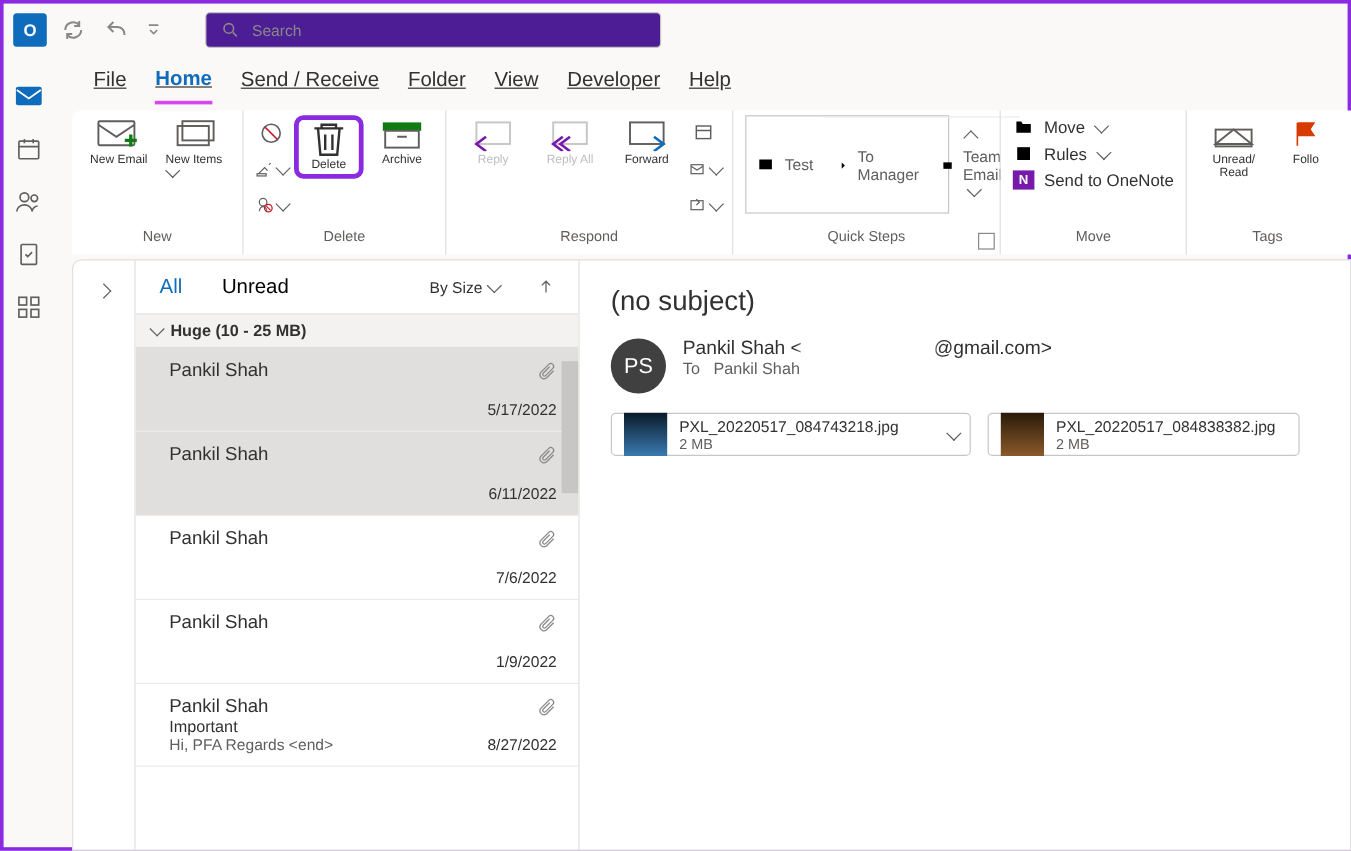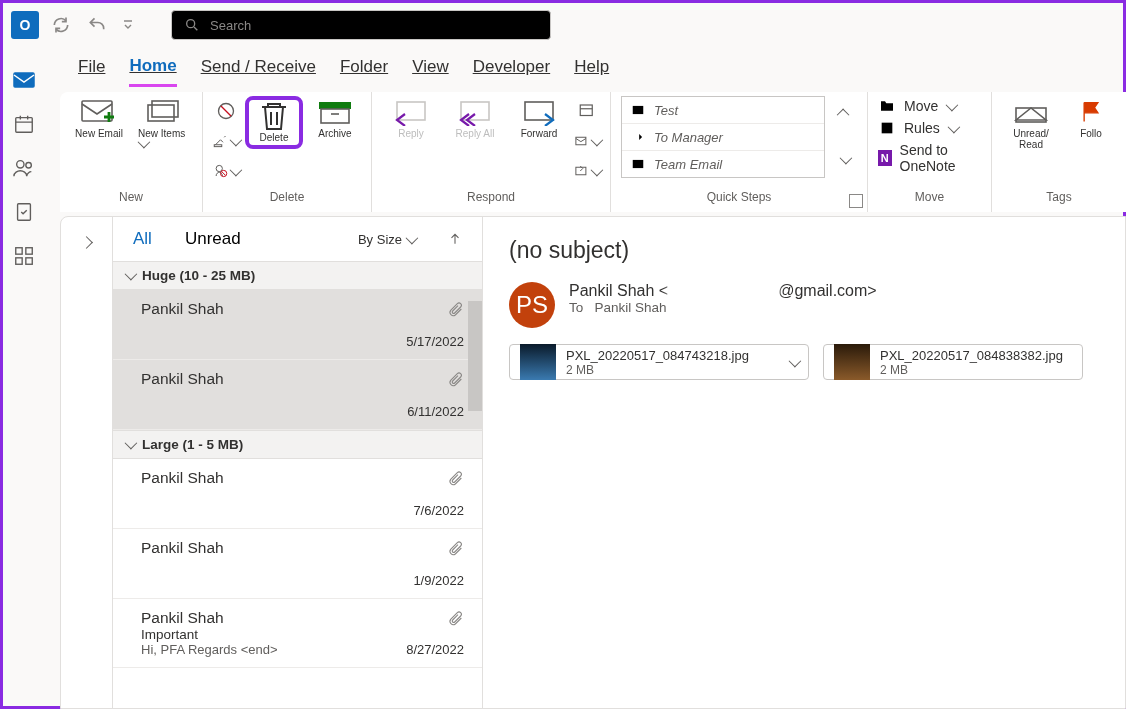--- a/index.html
+++ b/index.html
@@ -20,21 +20,21 @@
     width:28px; height:28px; background:#0f6cbd; display:flex;
     align-items:center; justify-content:center; border-radius:3px;
   }
   .app-badge span { color:#fff; font-weight:bold; font-size:14px; }
   .qat-icon { width:20px; height:20px; fill:#8a8886; stroke:#8a8886;}
   .qat-btn { padding:4px; cursor:pointer; display:flex; align-items:center;}
   .search {
     display:flex; align-items:center; gap:10px;
     border:1px solid #c8c6c4; border-radius:4px;
     height:30px; width:380px; padding:0 12px; color:#8a8886;
-    background:#000000;
+    background:#4c1d95;
   }
 
   
   .leftrail {
     position:absolute; left:0; top:46px; width:48px; bottom:0;
     display:flex; flex-direction:column; align-items:center; gap:20px;
     padding-top:22px;
   }
   .rail-btn { width:24px; height:24px; cursor:pointer; display:flex;
     align-items:center; justify-content:center;}
@@ -74,22 +74,22 @@
     align-items:center; justify-content:center;}
   .bigbtn svg, .smbtn svg { fill:none; stroke:#605e5c; stroke-width:1.6;}
   .bigbtn.dim, .bigbtn.dim svg { color:#bdbdbd; stroke:#c8c6c4;}
   .smcol { display:flex; flex-direction:column; gap:8px; padding-top:4px;}
   .smbtn { width:26px; height:22px; cursor:pointer; display:flex;
     align-items:center; justify-content:center;}
   .delete-hi {
     border:4px solid #8a2be2; border-radius:8px; padding:2px 2px;
   }
   .qs-box {
-    border:1px solid #c8c6c4; width:204px; height:82px;
-    display:flex; flex-direction:column;font-style:italic;
+    border:1px solid #c8c6c4; width:170px; height:82px;
+    display:flex; flex-direction:row;
   }
   .qs-item { flex:1; display:flex; align-items:center; gap:8px;
     padding:0 8px; font-size:13px; color:#605e5c; cursor:pointer;}
   .qs-item + .qs-item { border-top:1px solid #edebe9;}
   .mv-list { display:flex; flex-direction:column; gap:6px; padding-top:2px;
     font-size:14px;}
   .mv-item { display:flex; align-items:center; gap:8px; cursor:pointer;}
   .dlg-launch { position:absolute; right:4px; bottom:4px; width:14px;
     height:14px; border:1px solid #8a8886;}
 
@@ -128,21 +128,21 @@
   .scroll-thumb {
     position:absolute; right:0; top:40px; width:14px; height:110px;
     background:#c8c6c4; border-radius:0;}
   .msglist-body { position:relative; flex:1; overflow:hidden;}
 
   
   .reading { flex:1; padding:20px 26px;}
   .subj { font-size:23px; margin-bottom:18px;}
   .sender-row { display:flex; align-items:flex-start; gap:14px;}
   .avatar { width:46px; height:46px; border-radius:50%;
-    background:#c2410c; color:#fff; font-size:24px;
+    background:#404040; color:#fff; font-size:18px;
     display:flex; align-items:center; justify-content:center;}
   .sender-name { font-size:16px;}
   .to-line { font-size:13.5px; color:#605e5c;}
   .redact { display:inline-block; width:110px; height:14px;
     background:#fff; filter:blur(3px); vertical-align:middle;}
   .atts { display:flex; gap:14px; margin-top:16px;}
   .att {
     border:1px solid #c8c6c4; border-radius:4px; width:300px; height:36px;
     display:flex; align-items:center; gap:10px; padding:6px 10px;
     cursor:pointer;}
@@ -492,24 +492,20 @@
         <div class="date">5/17/2022</div>
       </div>
       <div class="msg sel" style="height:70px">
         <div class="from">Pankil Shah</div>
         <svg class="clip clip-ico" viewBox="0 0 24 24">
             <path d="M20 12l-9 9a5 5 0 0 1-7-7l10-10a3.5 3.5 0 0 1 5 5L10 18a2 2 0 0 1-3-3l8-8"></path>
           </svg>
         <div class="date">6/11/2022</div>
       </div>
 
-      <div class="grp-hdr">
-        <span class="chev-down"></span>
-        <span>Large (1 - 5 MB)</span>
-      </div>
       <div class="msg" style="height:70px">
         <div class="from">Pankil Shah</div>
         <svg class="clip clip-ico" viewBox="0 0 24 24">
             <path d="M20 12l-9 9a5 5 0 0 1-7-7l10-10a3.5 3.5 0 0 1 5 5L10 18a2 2 0 0 1-3-3l8-8"></path>
           </svg>
         <div class="date">7/6/2022</div>
       </div>
       <div class="msg" style="height:70px">
         <div class="from">Pankil Shah</div>
         <svg class="clip clip-ico" viewBox="0 0 24 24">

